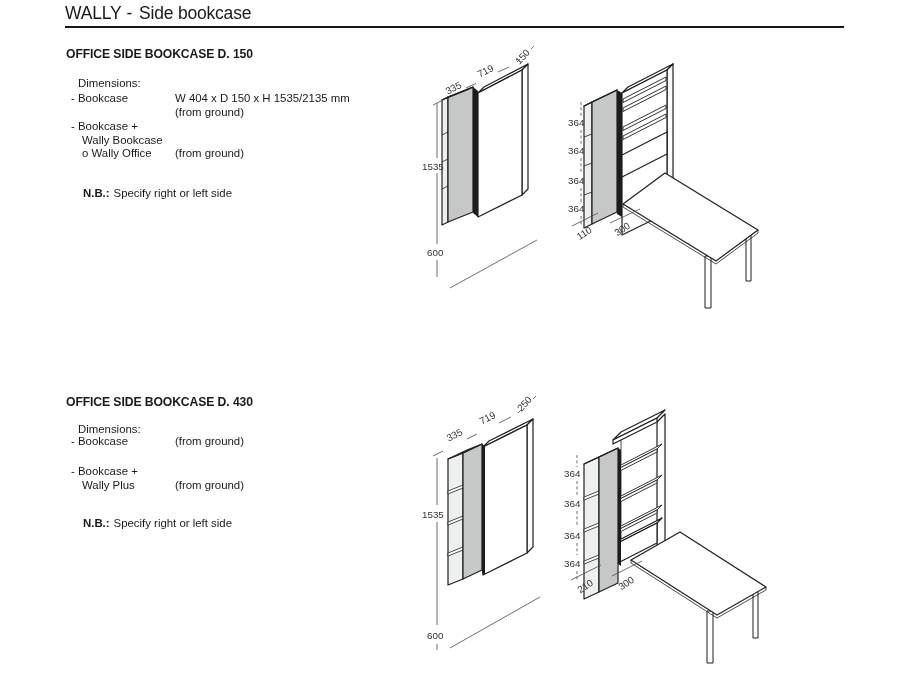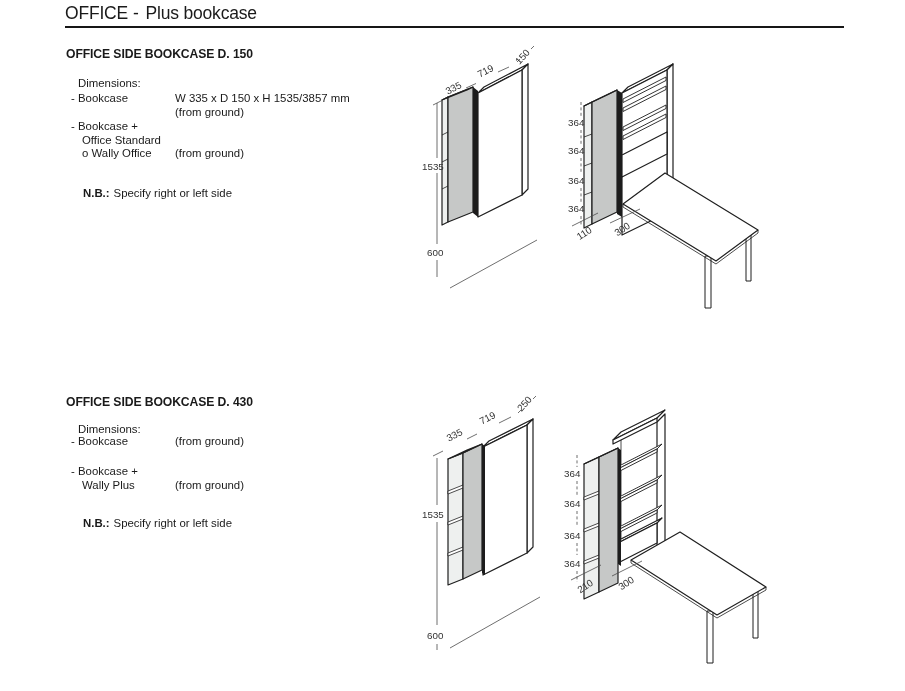--- a/index.html
+++ b/index.html
@@ -47,40 +47,40 @@
   svg .openF{fill:#eef0ef;}
   svg .dark{fill:#1c1c1c;stroke:none;}
   svg .dim{stroke:#4a4a4a;stroke-width:0.8;fill:none;}
   svg .dashed{stroke-dasharray:3 2.4;}
   svg text{font-family:"Liberation Sans",sans-serif;font-size:9.8px;fill:#333333;}
 </style>
 </head>
 <body>
 
 <div class="abs page-title">
-  <span>OFFICE</span><span class="sep">-</span><span>Plus bookcase</span>
+  <span>WALLY</span><span class="sep">-</span><span>Side bookcase</span>
 </div>
 <div class="abs rule"></div>
 
 <div class="abs sec sec-150">
   <div class="heading">OFFICE SIDE BOOKCASE D. 150</div>
   <div class="dims-label">Dimensions:</div>
   <div class="dim-row row-1">
     <div class="lbl">
       <div>- Bookcase</div>
     </div>
     <div class="val">
-      <div>W 335 x D 150 x H 1535/3857 mm</div>
+      <div>W 404 x D 150 x H 1535/2135 mm</div>
       <div>(from ground)</div>
     </div>
   </div>
   <div class="dim-row row-2">
     <div class="lbl">
       <div>- Bookcase +</div>
-      <div class="ind">Office Standard</div>
+      <div class="ind">Wally Bookcase</div>
       <div class="ind">o Wally Office</div>
     </div>
     <div class="val vshift-2">
       <div>(from ground)</div>
     </div>
   </div>
   <div class="nb">
     <b>N.B.:</b><span>Specify right or left side</span>
   </div>
 </div>

